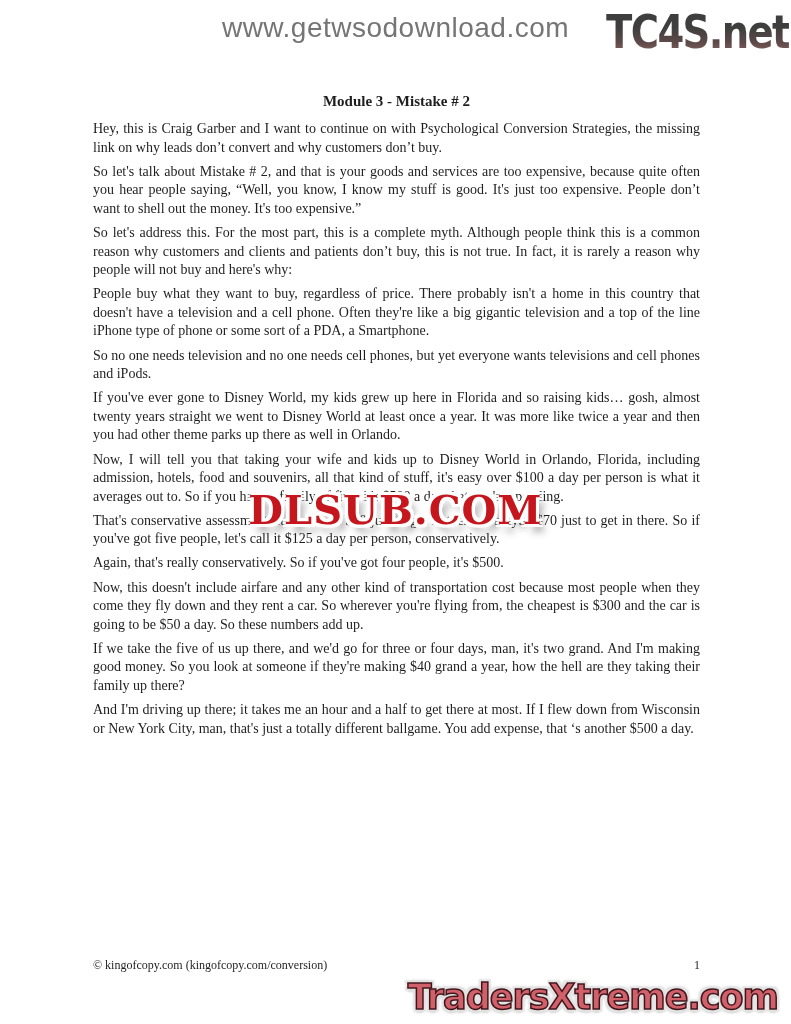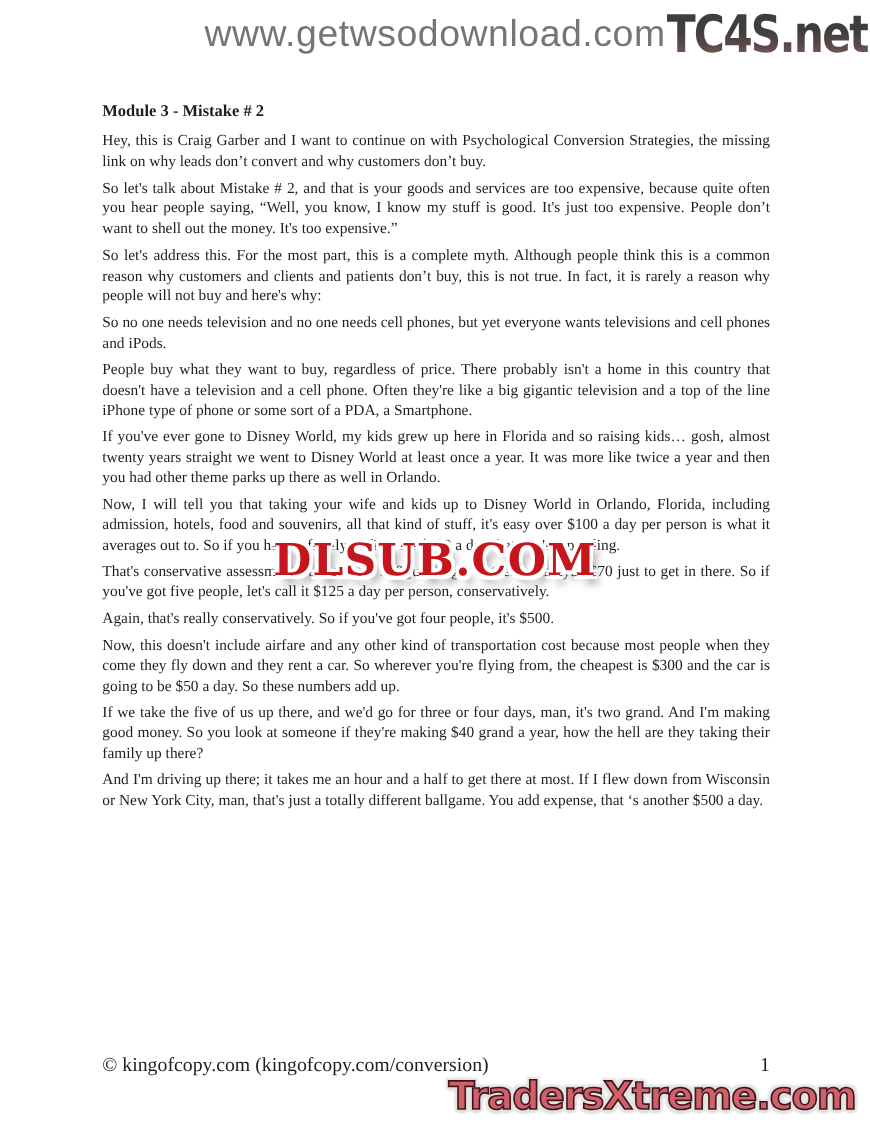--- a/index.html
+++ b/index.html
@@ -24,21 +24,21 @@
     margin: 0 auto;
   }
 
   .header-url {
     position: absolute;
     top: 12px;
     left: 0;
     width: 100%;
     text-align: center;
     font-family: "Liberation Sans", sans-serif;
-    font-size: 34px;
+    font-size: 28px;
     letter-spacing: 0.5px;
     color: var(--header-gray);
   }
 
   .tc4s-logo {
     position: absolute;
     top: 4px;
     right: 2px;
     font-family: "DejaVu Sans", sans-serif;
     font-weight: 900;
@@ -51,20 +51,21 @@
     background-clip: text;
     -webkit-text-fill-color: transparent;
     color: var(--tc4s-dark);
   }
 
   .doc-title {
     position: absolute;
     top: 93px;
     left: 93px;
     width: 607px;
+    text-align: center;
     font-size: 15px;
     font-weight: bold;
     color: var(--body-ink);
   }
 
   .content {
     position: absolute;
     top: 120px;
     left: 93px;
     width: 607px;
@@ -95,21 +96,21 @@
       6px 8px 7px rgba(80, 80, 80, 0.45);
   }
 
   .footer {
     position: absolute;
     top: 958px;
     left: 93px;
     width: 607px;
     display: flex;
     justify-content: space-between;
-    font-size: 18px;
+    font-size: 12px;
     color: var(--body-ink);
     gap: 24px;
   }
 
   .traders-logo {
     position: absolute;
     top: 977px;
     right: 13px;
     font-family: "DejaVu Sans", sans-serif;
     font-weight: bold;
@@ -132,22 +133,22 @@
   <div class="header-url">www.getwsodownload.com</div>
 
   <div class="tc4s-logo">TC4S.net</div>
 
   <div class="doc-title">Module 3 - Mistake # 2</div>
 
   <div class="content">
     <p>Hey, this is Craig Garber and I want to continue on with Psychological Conversion Strategies, the missing link on why leads don’t convert and why customers don’t buy.</p>
     <p>So let's talk about Mistake # 2, and that is your goods and services are too expensive, because quite often you hear people saying, “Well, you know, I know my stuff is good.  It's just too expensive.  People don’t want to shell out the money.  It's too expensive.”</p>
     <p>So let's address this.  For the most part, this is a complete myth.  Although people think this is a common reason why customers and clients and patients don’t buy, this is not true.  In fact, it is rarely a reason why people will not buy and here's why:</p>
+    <p>People buy what they want to buy, regardless of price.  There probably isn't a home in this country that doesn't have a television and a cell phone.  Often they're like a big gigantic television and a top of the line iPhone type of phone or some sort of a PDA, a Smartphone.</p>
     <p>So no one needs television and no one needs cell phones, but yet everyone wants televisions and cell phones and iPods.</p>
-    <p>People buy what they want to buy, regardless of price.  There probably isn't a home in this country that doesn't have a television and a cell phone.  Often they're like a big gigantic television and a top of the line iPhone type of phone or some sort of a PDA, a Smartphone.</p>
     <p>If you've ever gone to Disney World, my kids grew up here in Florida and so raising kids… gosh, almost twenty years straight we went to Disney World at least once a year.  It was more like twice a year and then you had other theme parks up there as well in Orlando.</p>
     <p>Now, I will tell you that taking your wife and kids up to Disney World in Orlando, Florida, including admission, hotels, food and souvenirs, all that kind of stuff, it's easy over $100 a day per person is what it averages out to.  So if you have a family of five, it's $500 a day that you're spending.</p>
     <p>That's conservative assessment.  It costs like $60 just to get in there or maybe $70 just to get in there.  So if you've got five people, let's call it $125 a day per person, conservatively.</p>
     <p>Again, that's really conservatively.  So if you've got four people, it's $500.</p>
     <p>Now, this doesn't include airfare and any other kind of transportation cost because most people when they come they fly down and they rent a car.  So wherever you're flying from, the cheapest is $300 and the car is going to be $50 a day.  So these numbers add up.</p>
     <p>If we take the five of us up there, and we'd go for three or four days, man, it's two grand.  And I'm making good money.  So you look at someone if they're making $40 grand a year, how the hell are they taking their family up there?</p>
     <p>And I'm driving up there; it takes me an hour and a half to get there at most.  If I flew down from Wisconsin or New York City, man, that's just a totally different ballgame.  You add expense, that ‘s another $500 a day.</p>
   </div>
 
   <div class="dlsub-watermark">DLSUB.COM</div>

